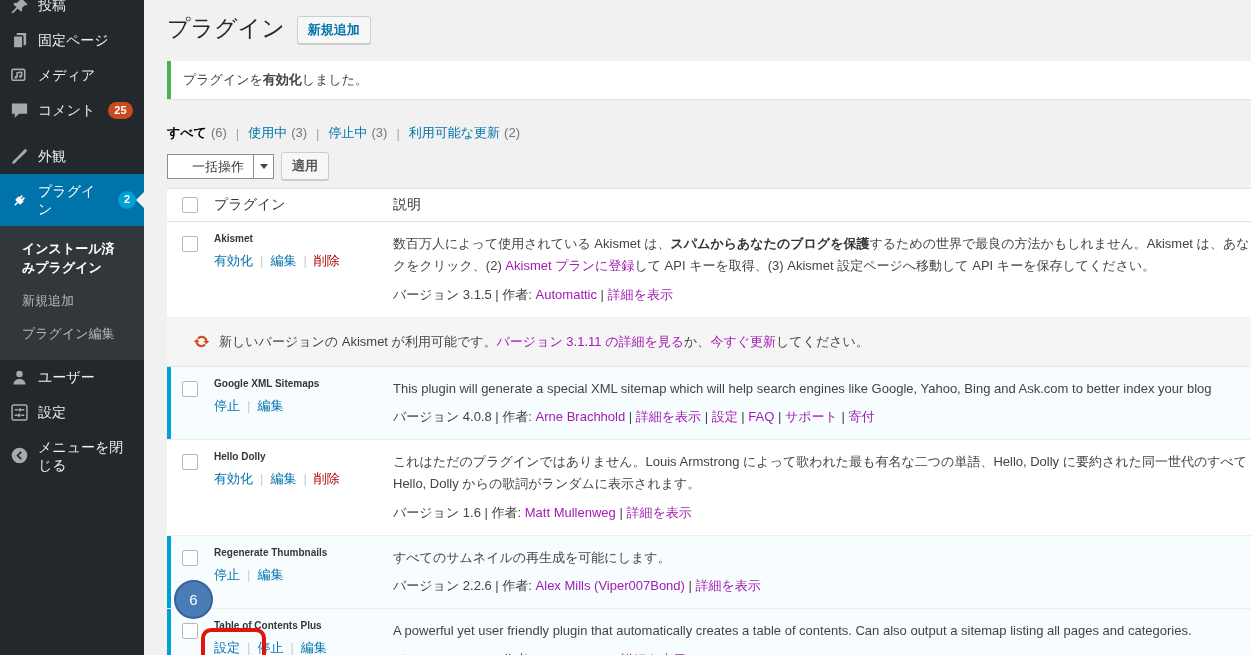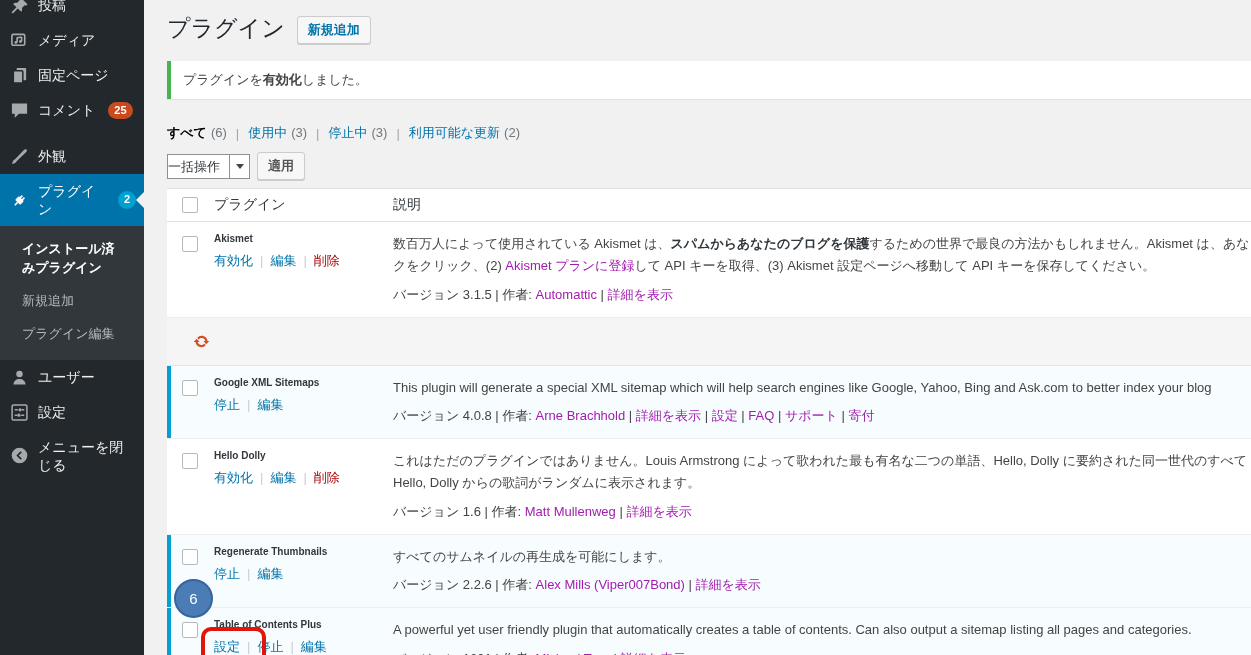--- a/index.html
+++ b/index.html
@@ -38,21 +38,21 @@
   .notice { background:#fff; border-left:4px solid #46b450; box-shadow:0 1px 1px rgba(0,0,0,.06); padding:10px 12px; margin-top:11px; font-size:13px; color:#444; }
 
   .filters { margin-top:25px; display:flex; align-items:center; font-size:13px; }
   .filters a.f-label { color:#0073aa; text-decoration:none; cursor:pointer; }
   .filters .f-label.current { color:#000; font-weight:700; }
   .filters .count { color:#72777c; margin-left:4px; font-weight:400; }
   .filters .pipe { margin:0 9px; color:#a0a5aa; }
 
   .bulk-row { margin-top:10px; display:flex; align-items:center; gap:7px; height:28px; }
   .select { display:flex; align-items:stretch; background:#fff; border:1px solid #8c8f94; height:25px; font-size:13px; color:#32373c; cursor:pointer; }
-  .sel-text { padding:3px 9px 0 0;font-family:Liberation Mono, monospace; }
+  .sel-text { padding:3px 9px 0 24px;font-family:Liberation Mono, monospace; }
   .sel-arrow { width:20px; border-left:1px solid #8c8f94; display:flex; align-items:center; justify-content:center; }
   .tri { width:0; height:0; border:4px solid transparent; border-top:5px solid #444; margin-top:4px; }
   .apply-btn { color:#555; }
 
   
   .table { margin-top:8px; background:#fff; border-top:1px solid #e1e1e1; border-bottom:1px solid #e1e1e1; }
   .thead { display:flex; align-items:center; height:33px; border-bottom:1px solid #e1e1e1; font-size:14px; color:#32373c; }
   .cb-col { width:47px; padding-left:15px; flex-shrink:0; }
   .checkbox { width:16px; height:16px; border:1px solid #b4b9be; border-radius:2px; background:#fff; cursor:pointer; }
   .name-col { width:179px; flex-shrink:0; }
@@ -90,37 +90,37 @@
         <div class="menu-item">
           <span class="mi-icon">
             <svg viewBox="0 0 20 20" fill="currentColor">
               <path d="M11.2 1.6l7.2 7.2-1.3 1.3-1.6-.3-2.9 2.9c.4 1.5.1 3-.9 4l-3.5-3.5L3 18.4l-1.4-1.4 5.2-5.2-3.5-3.5c1-1 2.5-1.3 4-.9l2.9-2.9-.3-1.6z"></path>
             </svg>
           </span>
           <span class="mi-label">投稿</span>
         </div>
         <div class="menu-item">
           <span class="mi-icon">
+            <svg viewBox="0 0 20 20">
+              <rect x="7" y="2" width="10" height="13" rx="1" fill="currentColor"></rect>
+              <rect x="3.5" y="5" width="10" height="13" rx="1" fill="currentColor" stroke="#23282d" stroke-width="1.6"></rect>
+            </svg>
+          </span>
+          <span class="mi-label">固定ページ</span>
+        </div>
+        <div class="menu-item">
+          <span class="mi-icon">
             <svg viewBox="0 0 20 20" fill="none" stroke="currentColor" stroke-width="1.7">
               <rect x="2" y="3.5" width="13.5" height="11.5" rx="1.5"></rect>
               <path d="M12.2 6.3L7.5 7.2v4.6M12.2 6.3v4.5"></path>
               <circle cx="6.2" cy="12" r="1.5" fill="currentColor" stroke="none"></circle>
               <circle cx="11" cy="11" r="1.5" fill="currentColor" stroke="none"></circle>
             </svg>
           </span>
           <span class="mi-label">メディア</span>
-        </div>
-        <div class="menu-item">
-          <span class="mi-icon">
-            <svg viewBox="0 0 20 20">
-              <rect x="7" y="2" width="10" height="13" rx="1" fill="currentColor"></rect>
-              <rect x="3.5" y="5" width="10" height="13" rx="1" fill="currentColor" stroke="#23282d" stroke-width="1.6"></rect>
-            </svg>
-          </span>
-          <span class="mi-label">固定ページ</span>
         </div>
         <div class="menu-item">
           <span class="mi-icon">
             <svg viewBox="0 0 20 20" fill="currentColor">
               <path d="M2 2.5h16v11H9.5L5 17.5v-4H2z"></path>
             </svg>
           </span>
           <span class="mi-label">コメント</span>
           <span class="badge" style="background: rgb(202, 74, 31);">25</span>
         </div>
@@ -237,20 +237,21 @@
                 <div class="desc-line"><span>クをクリック、(2) </span><a class="seg-link">Akismet プランに登録</a><span>して API キーを取得、(3) Akismet 設定ページへ移動して API キーを保存してください。</span></div>
                 <div class="p-meta"><span>バージョン 3.1.5 | 作者: </span><a class="seg-link">Automattic</a><span> | </span><a class="seg-link">詳細を表示</a></div>
               </div>
             </div>
             <div class="update-row">
               <span class="update-icon">
                 <svg viewBox="0 0 20 20" fill="currentColor">
                   <path d="M10.2 3.3c3.5 0 6.4 2.6 6.9 6h2.1l-3.5 4-3.5-4h2.3c-.5-2-2.2-3.5-4.3-3.5-1.5 0-2.7.7-3.5 1.8L5 5.7c1.3-1.5 3.1-2.4 5.2-2.4zm-.4 13.4c-3.5 0-6.4-2.6-6.9-6H.8l3.5-4 3.5 4H5.5c.5 2 2.2 3.5 4.3 3.5 1.5 0 2.7-.7 3.5-1.8l1.7 2c-1.3 1.5-3.2 2.3-5.2 2.3z"></path>
                 </svg>
               </span>
+              <span><span>新しいバージョンの Akismet が利用可能です。</span><a class="seg-link">バージョン 3.1.11 の詳細を見る</a><span>か、</span><a class="seg-link">今すぐ更新</a><span>してください。</span></span>
             </div>
             <div class="row active">
               <div class="cb-col">
                 <div class="checkbox"></div>
               </div>
               <div class="name-col">
                 <div class="p-name">Google XML Sitemaps</div>
                 <div class="p-actions"><a>停止</a><span class="pipe">|</span><a>編集</a></div>
               </div>
               <div class="desc-col">

